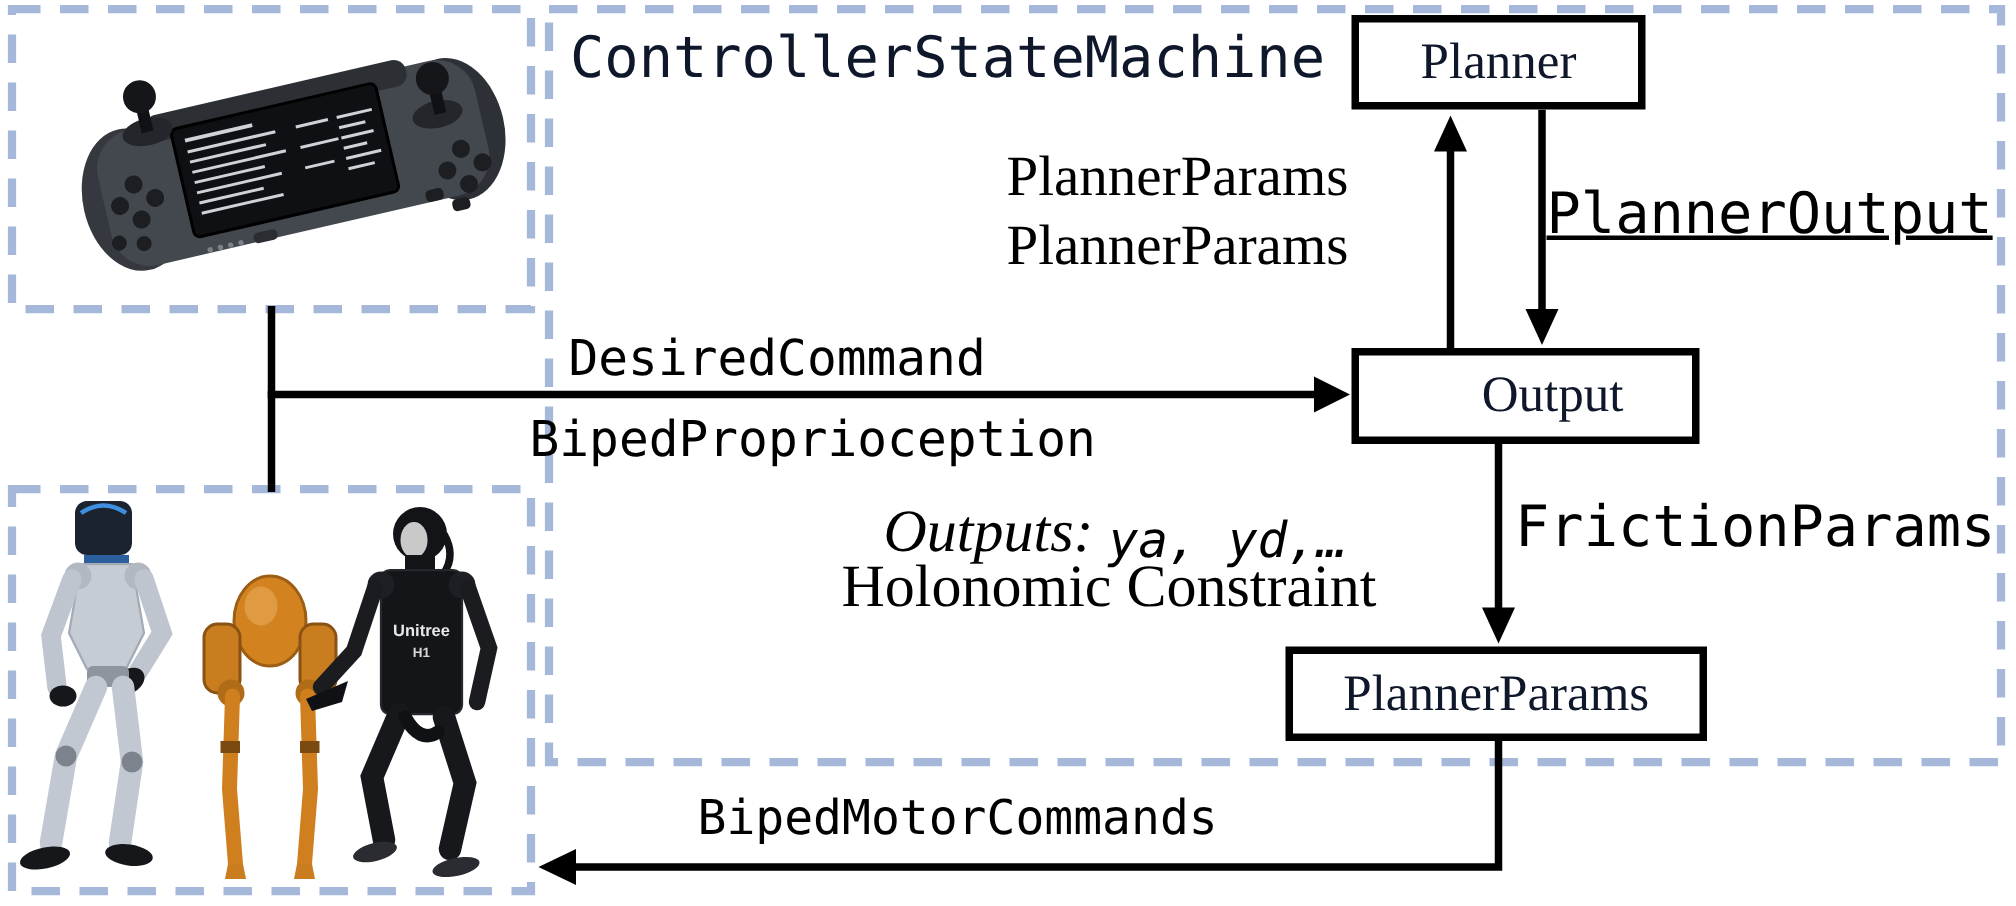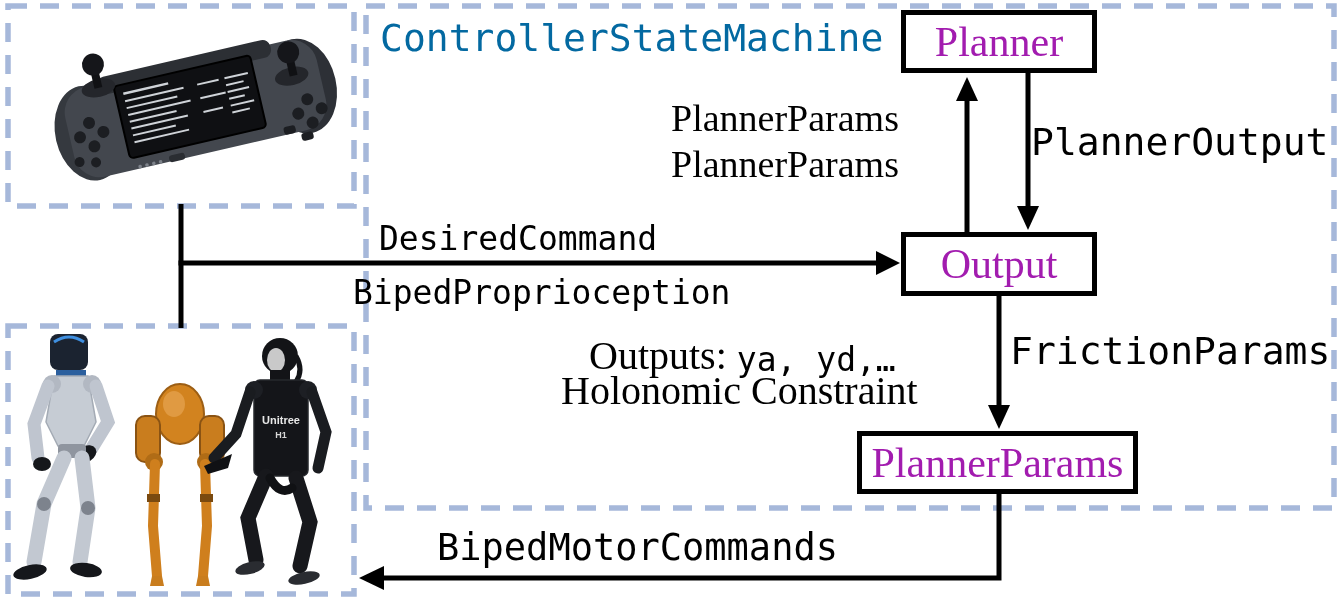--- a/index.html
+++ b/index.html
@@ -8,28 +8,28 @@
     overflow:hidden;font-family:"Liberation Sans",sans-serif;
   }
   svg{display:block;}
   .abs{position:absolute;}
   .label{position:absolute;white-space:nowrap;color:#000;line-height:1.15;}
   .mono{font-family:"DejaVu Sans Mono",monospace;}
   .serif{font-family:"Liberation Serif",serif;}
   .node{
     position:absolute;background:#fff;border:5px solid #000;
     display:flex;align-items:center;justify-content:center;
-    font-family:"Liberation Serif",serif;font-size:42px;color:#a21caf;
+    font-family:"Liberation Serif",serif;font-size:34px;color:#0f172a;
   }
-  .csm-title{font-size:38px;color:#0369a1;}
+  .csm-title{font-size:38px;color:#0f172a;}
   .big-mono{font-size:38px;}
   .mid-mono{font-size:33px;}
-  .sml-mono{font-size:37px;}
+  .sml-mono{font-size:32px;margin-left:28px;}
   .center{text-align:center;font-family:Liberation Serif, serif;}
-  .baseline-row{display:flex;align-items:flex-end;}
+  .baseline-row{display:flex;align-items:center;font-style:italic;}
 </style>
 </head>
 <body>
 
 <div id="stage">
 
   <svg class="abs" style="left:0;top:0;" width="1344" height="604" viewBox="0 0 1344 604">
 
     <rect x="8" y="6" width="346" height="200" fill="none" stroke="#a6b8da" stroke-width="5.5" stroke-dasharray="19 13"></rect>
     <rect x="8" y="326" width="346" height="268" fill="none" stroke="#a6b8da" stroke-width="5.5" stroke-dasharray="19 13"></rect>
@@ -173,29 +173,29 @@
       <path d="M288 152 L302 196 L292 240" fill="none" stroke="#17181c" stroke-width="15" stroke-linecap="round"></path>
       <path d="M262 152 q10 18 22 10" fill="none" stroke="#101114" stroke-width="9" stroke-linecap="round"></path>
       <ellipse cx="242" cy="242" rx="15" ry="6" fill="#2a2c31" transform="rotate(-14 242 242)"></ellipse>
       <ellipse cx="296" cy="252" rx="16" ry="6" fill="#2a2c31" transform="rotate(-12 296 252)"></ellipse>
     </g>
   </svg>
 
   <div class="label mono csm-title" style="left:380px;top:17px;">ControllerStateMachine</div>
 
   <div class="node" style="left:901px;top:10px;width:186px;height:53px;">Planner</div>
-  <div class="node" style="left:901px;top:232px;width:186px;height:54px;">Output</div>
+  <div class="node" style="left:901px;top:232px;width:186px;height:54px;padding-left:36px;">Output</div>
   <div class="node" style="left:857px;top:431px;width:271px;height:53px;">PlannerParams</div>
 
   <div class="label mono big-mono center" style="left:618px;top:95px;width:334px;line-height:46px;">
     <div>PlannerParams</div>
     <div>PlannerParams</div>
   </div>
 
-  <div class="label mono big-mono" style="left:1031px;top:121px;">PlannerOutput</div>
+  <div class="label mono big-mono" style="left:1031px;top:121px;text-decoration:underline;">PlannerOutput</div>
 
   <div class="label mono mid-mono" style="left:379px;top:220px;">DesiredCommand</div>
 
   <div class="label mono mid-mono" style="left:321px;top:274px;margin-left:32px;">BipedProprioception</div>
 
   <div class="label baseline-row" style="left:589px;top:329px;">
     <span class="serif" style="font-size:40px;">Outputs:</span>
     <span class="mono" style="font-size:33px;margin-left:10px;margin-top:12px;">ya, yd,…</span>
   </div>
 

